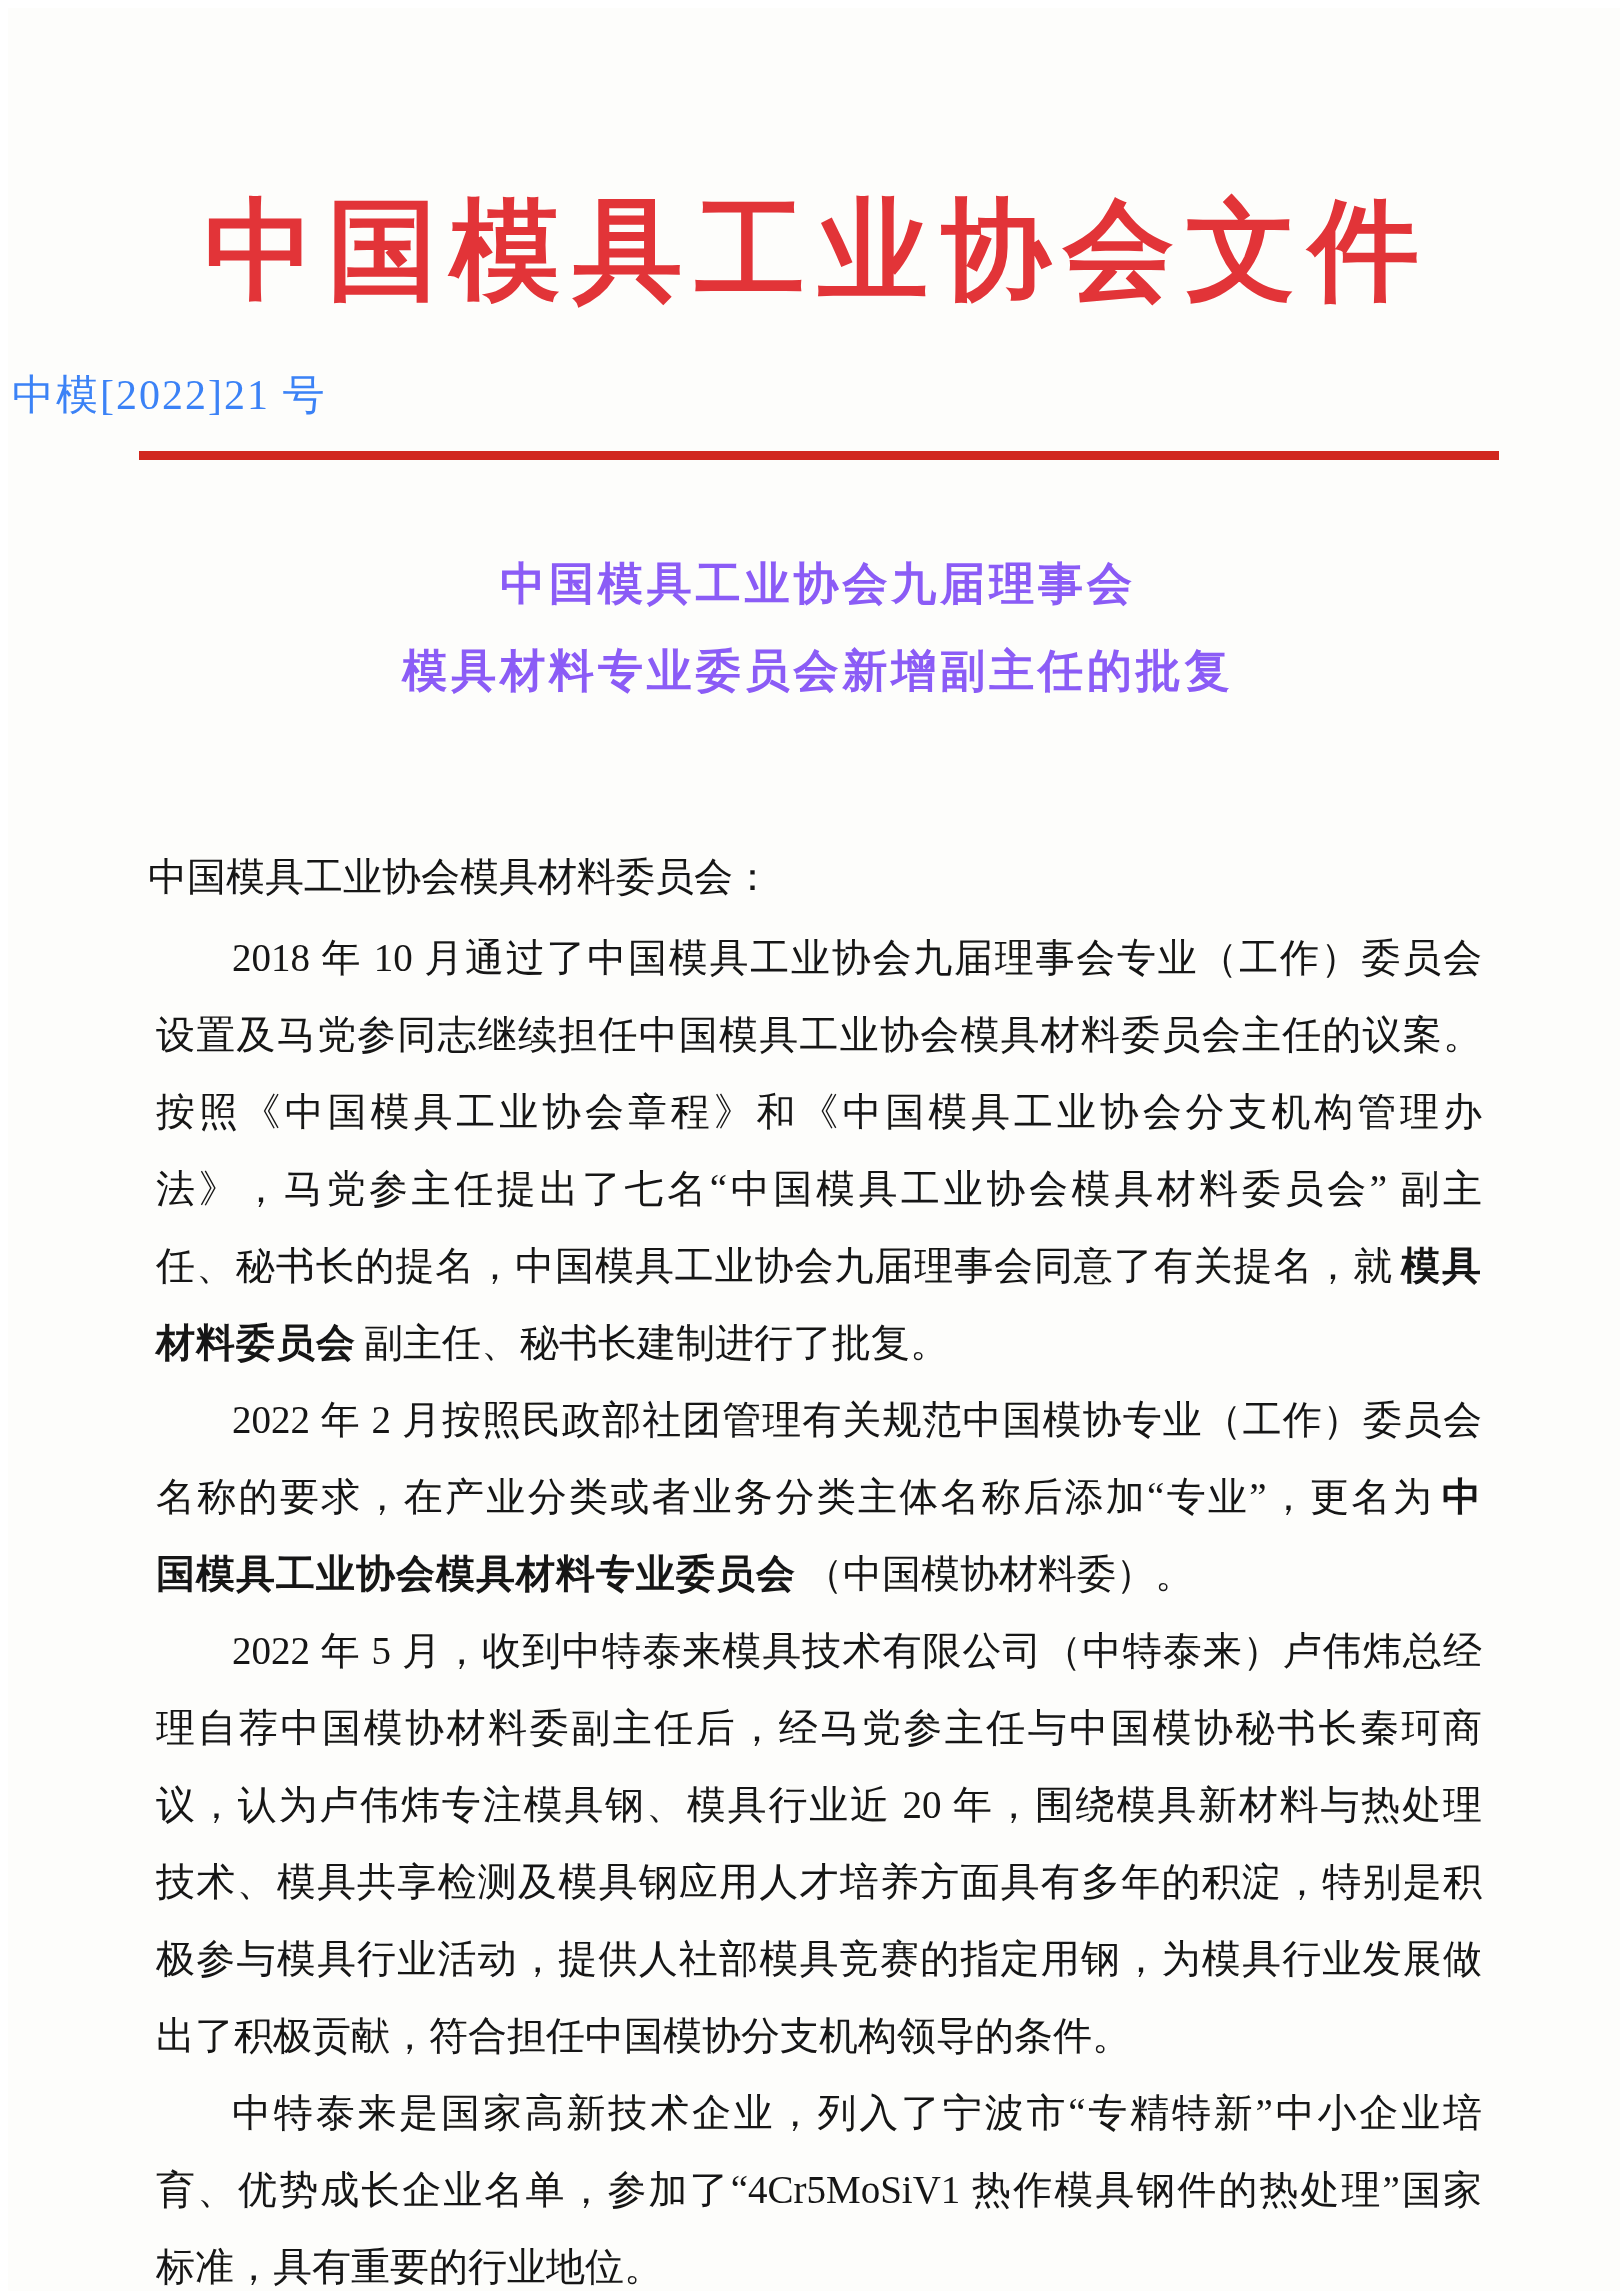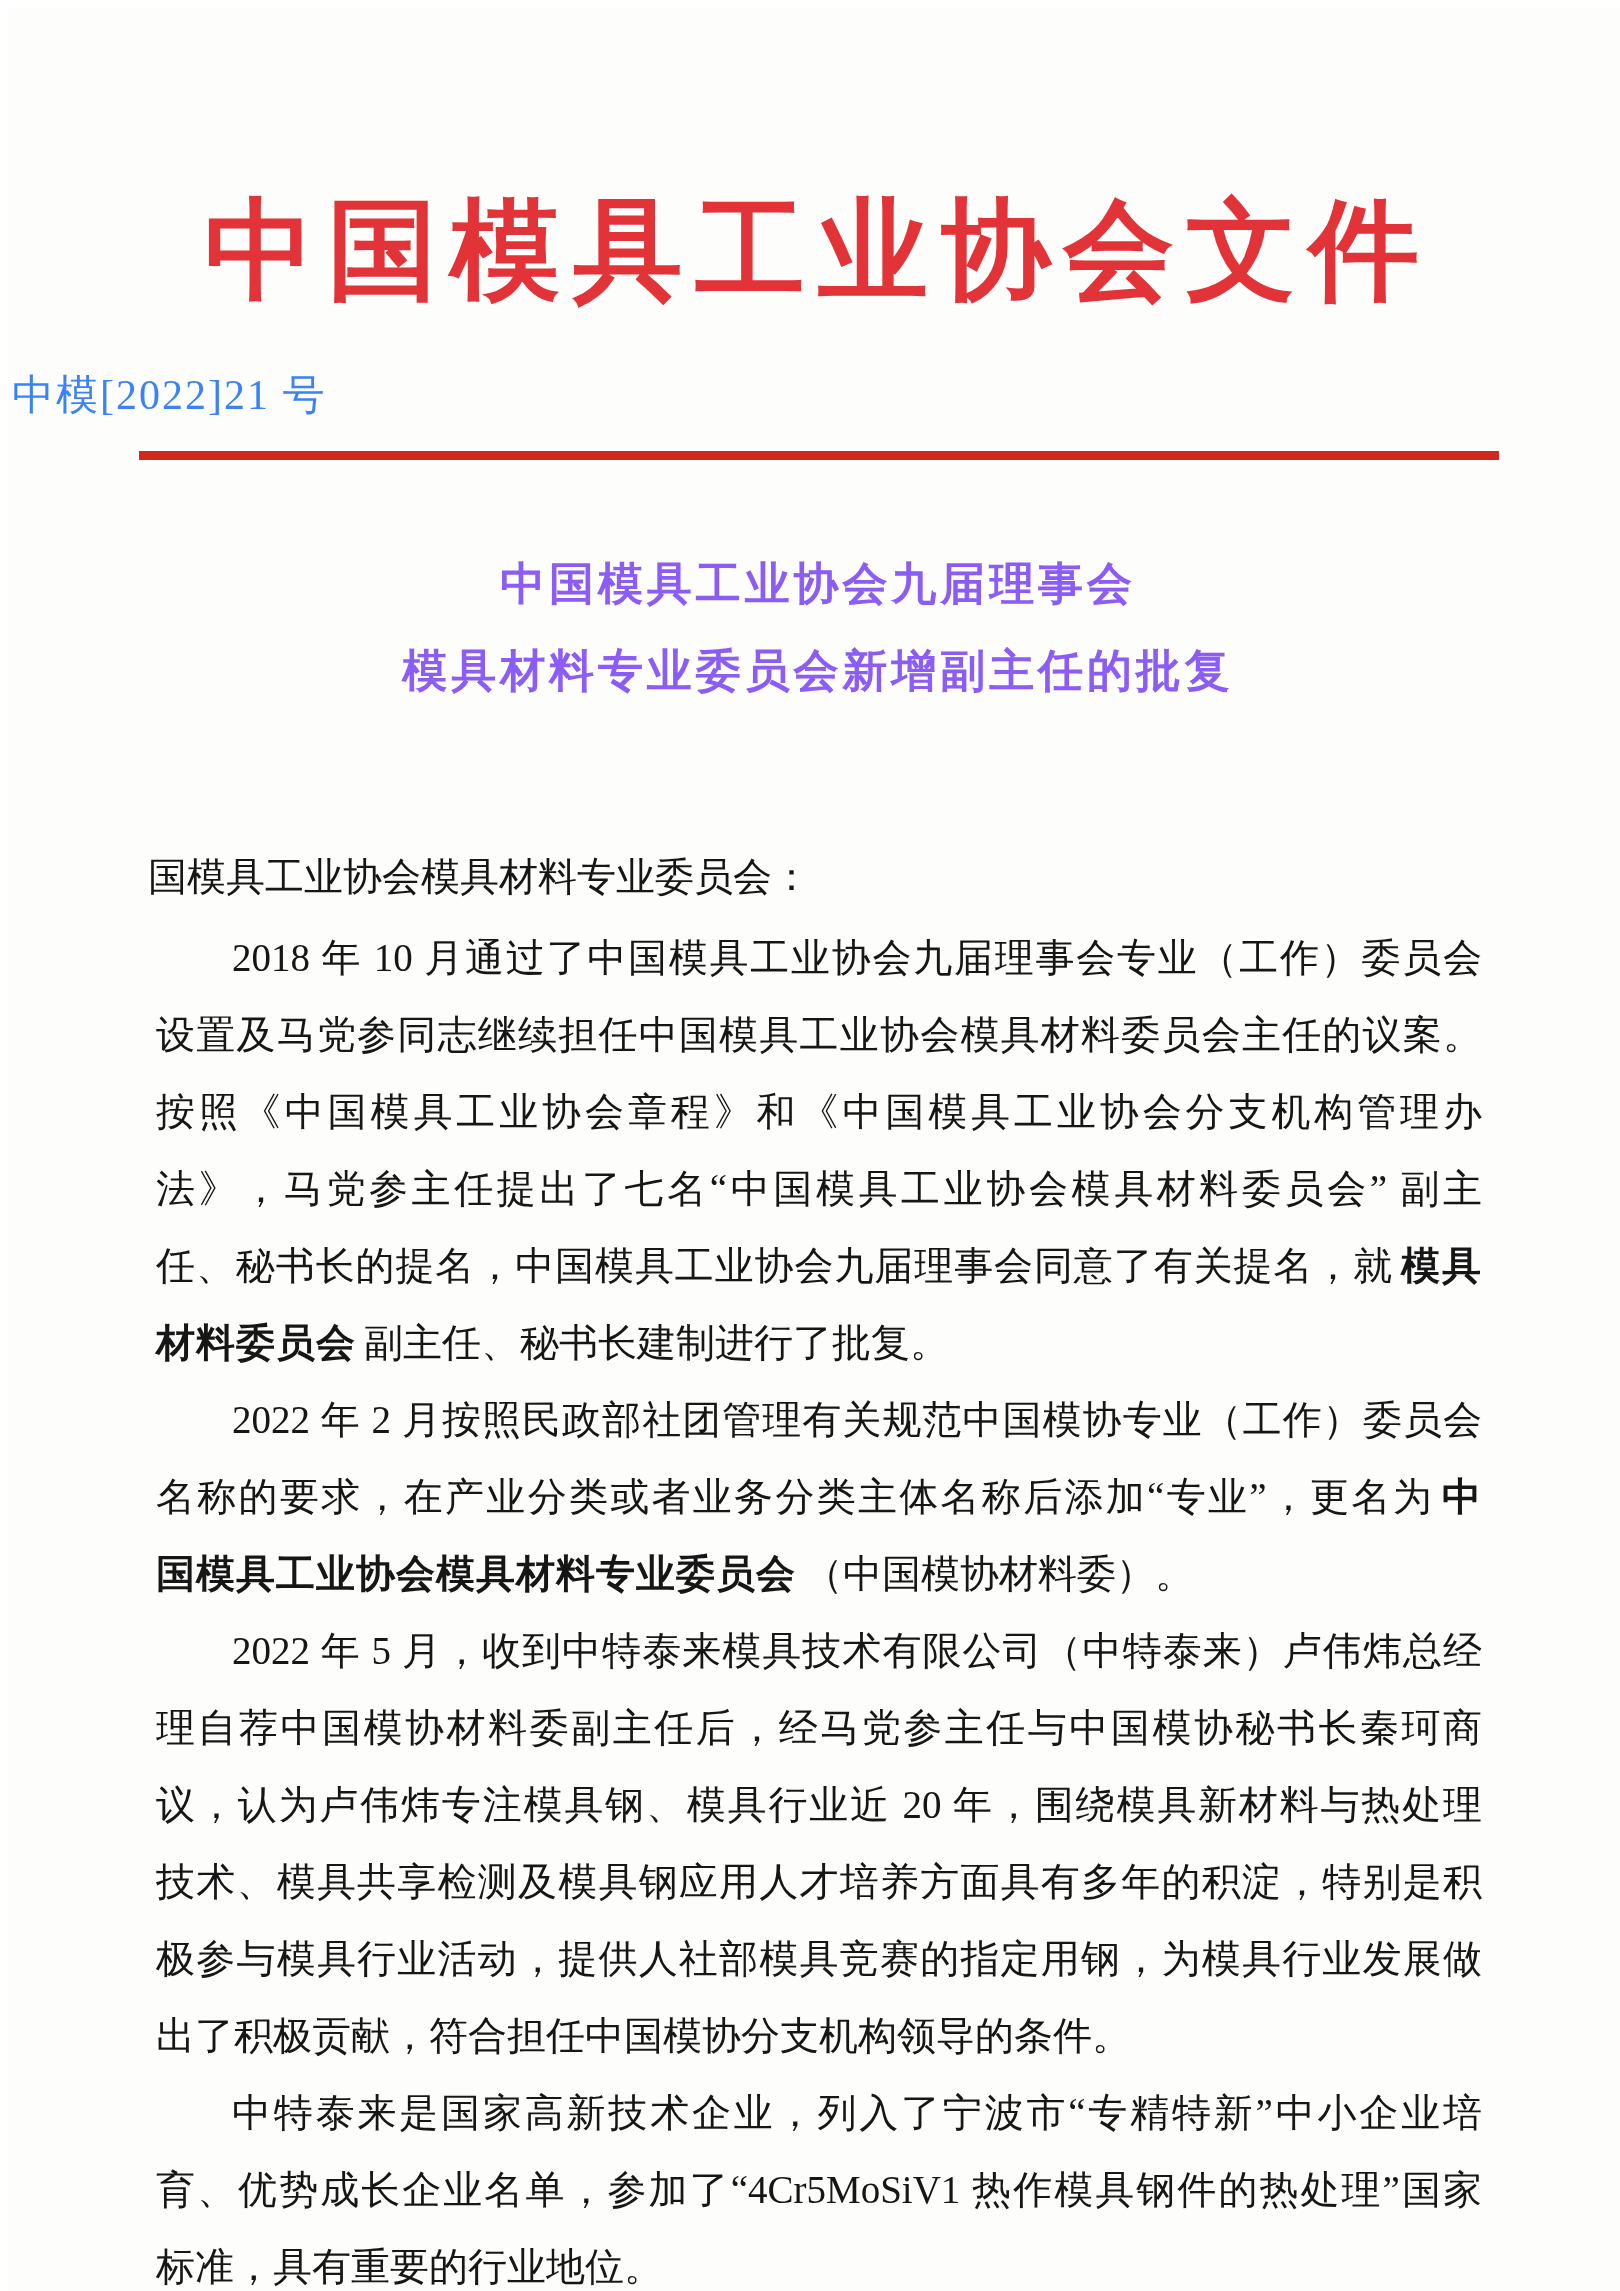--- a/index.html
+++ b/index.html
@@ -90,21 +90,21 @@
   <div class="doc-number">中模[2022]21 号</div>
 
   <div class="red-rule"></div>
 
   <div class="doc-title">
     <div class="doc-title-line">中国模具工业协会九届理事会</div>
     <div class="doc-title-line">模具材料专业委员会新增副主任的批复</div>
   </div>
 
   <div class="body-block">
-    <div class="salutation">国模具工业协会模具材料专业委员会：</div>
+    <div class="salutation">中国模具工业协会模具材料委员会：</div>
     <div id="paragraphs">
         <div class="body-line indent"><span class="seg">2018 年 10 月通过了中国模具工业协会九届理事会专业（工作）委员会</span></div>
         <div class="body-line"><span class="seg">设置及马党参同志继续担任中国模具工业协会模具材料委员会主任的议案。</span></div>
         <div class="body-line"><span class="seg">按照《中国模具工业协会章程》和《中国模具工业协会分支机构管理办</span></div>
         <div class="body-line"><span class="seg">法》，马党参主任提出了七名“中国模具工业协会模具材料委员会” 副主</span></div>
         <div class="body-line"><span class="seg">任、秘书长的提名，中国模具工业协会九届理事会同意了有关提名，就</span><span class="seg bold">模具</span></div>
         <div class="body-line last"><span class="seg bold">材料委员会</span><span class="seg">副主任、秘书长建制进行了批复。</span></div>
         <div class="body-line indent"><span class="seg">2022 年 2 月按照民政部社团管理有关规范中国模协专业（工作）委员会</span></div>
         <div class="body-line"><span class="seg">名称的要求，在产业分类或者业务分类主体名称后添加“专业”，更名为</span><span class="seg bold">中</span></div>
         <div class="body-line last"><span class="seg bold">国模具工业协会模具材料专业委员会</span><span class="seg">（中国模协材料委）。</span></div>

